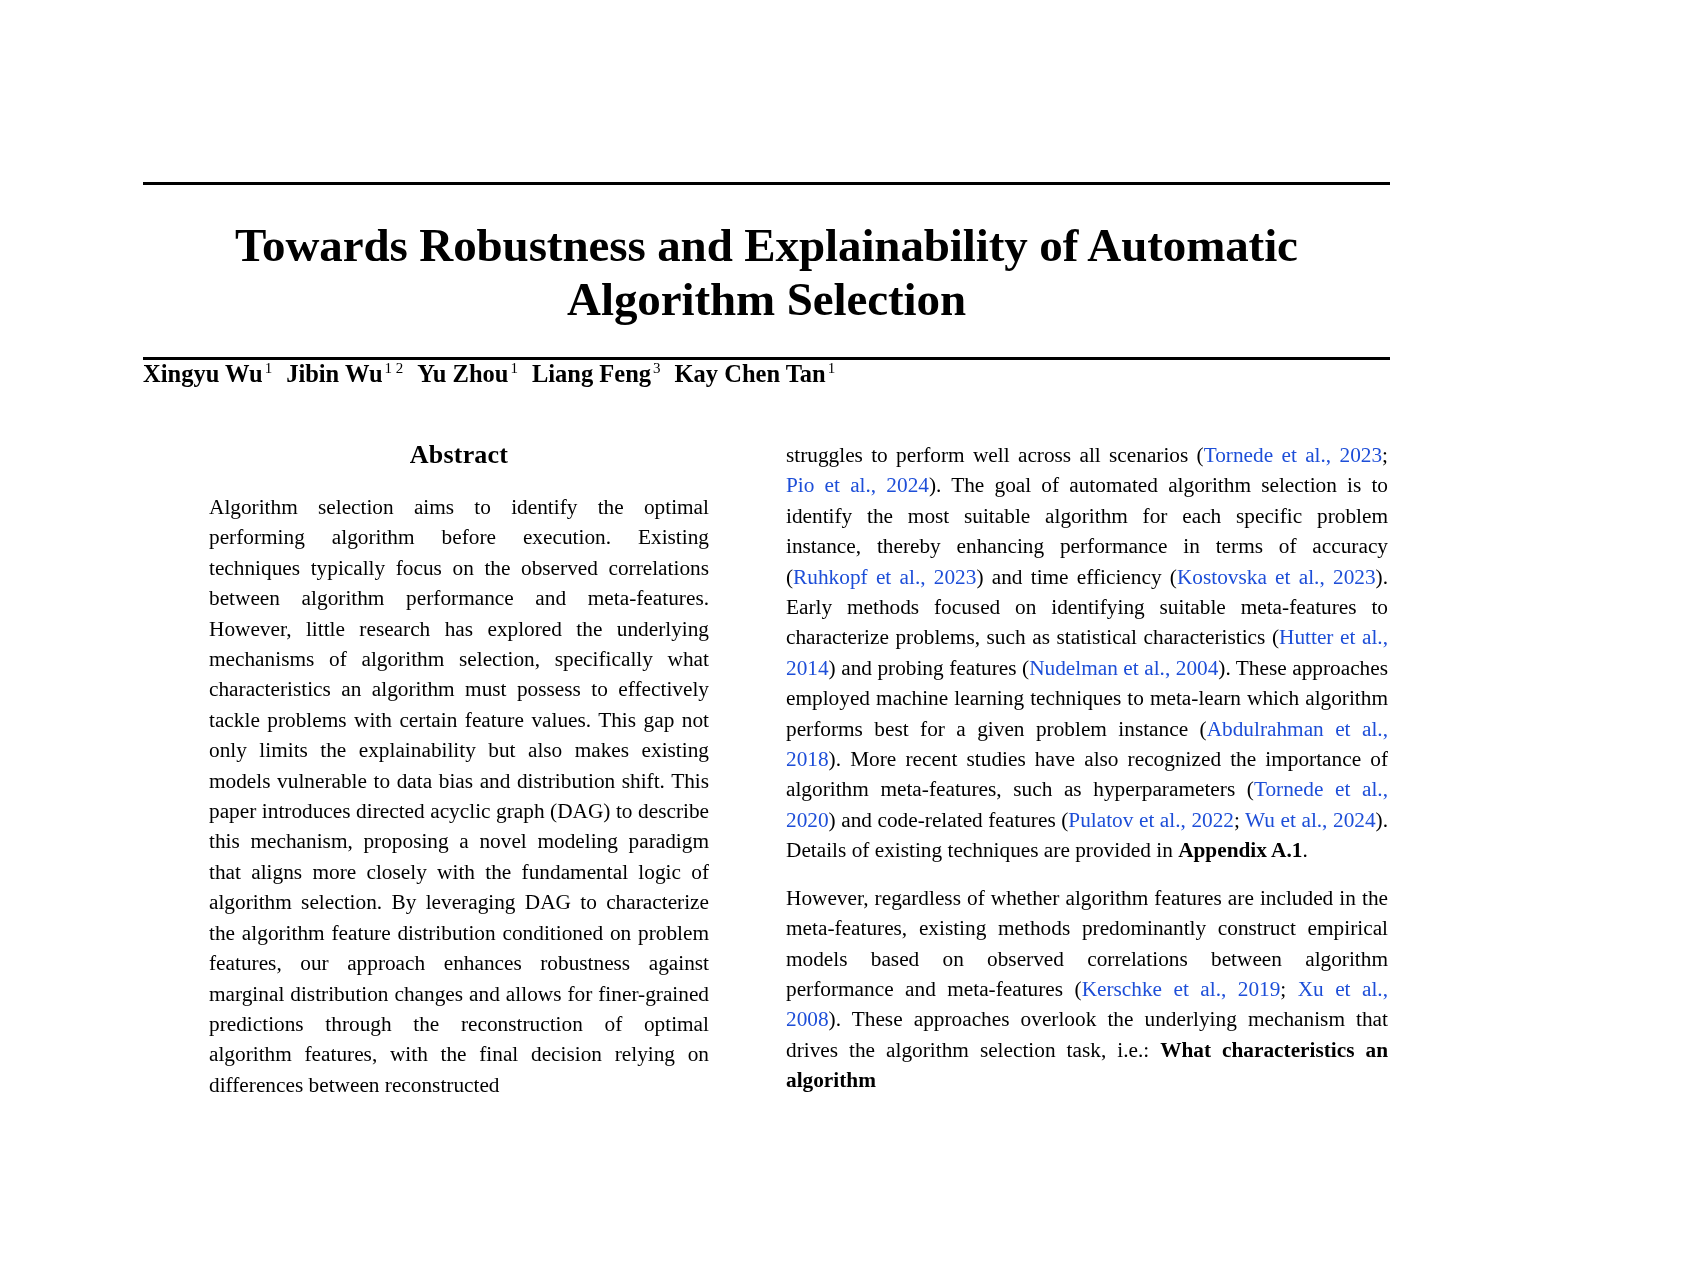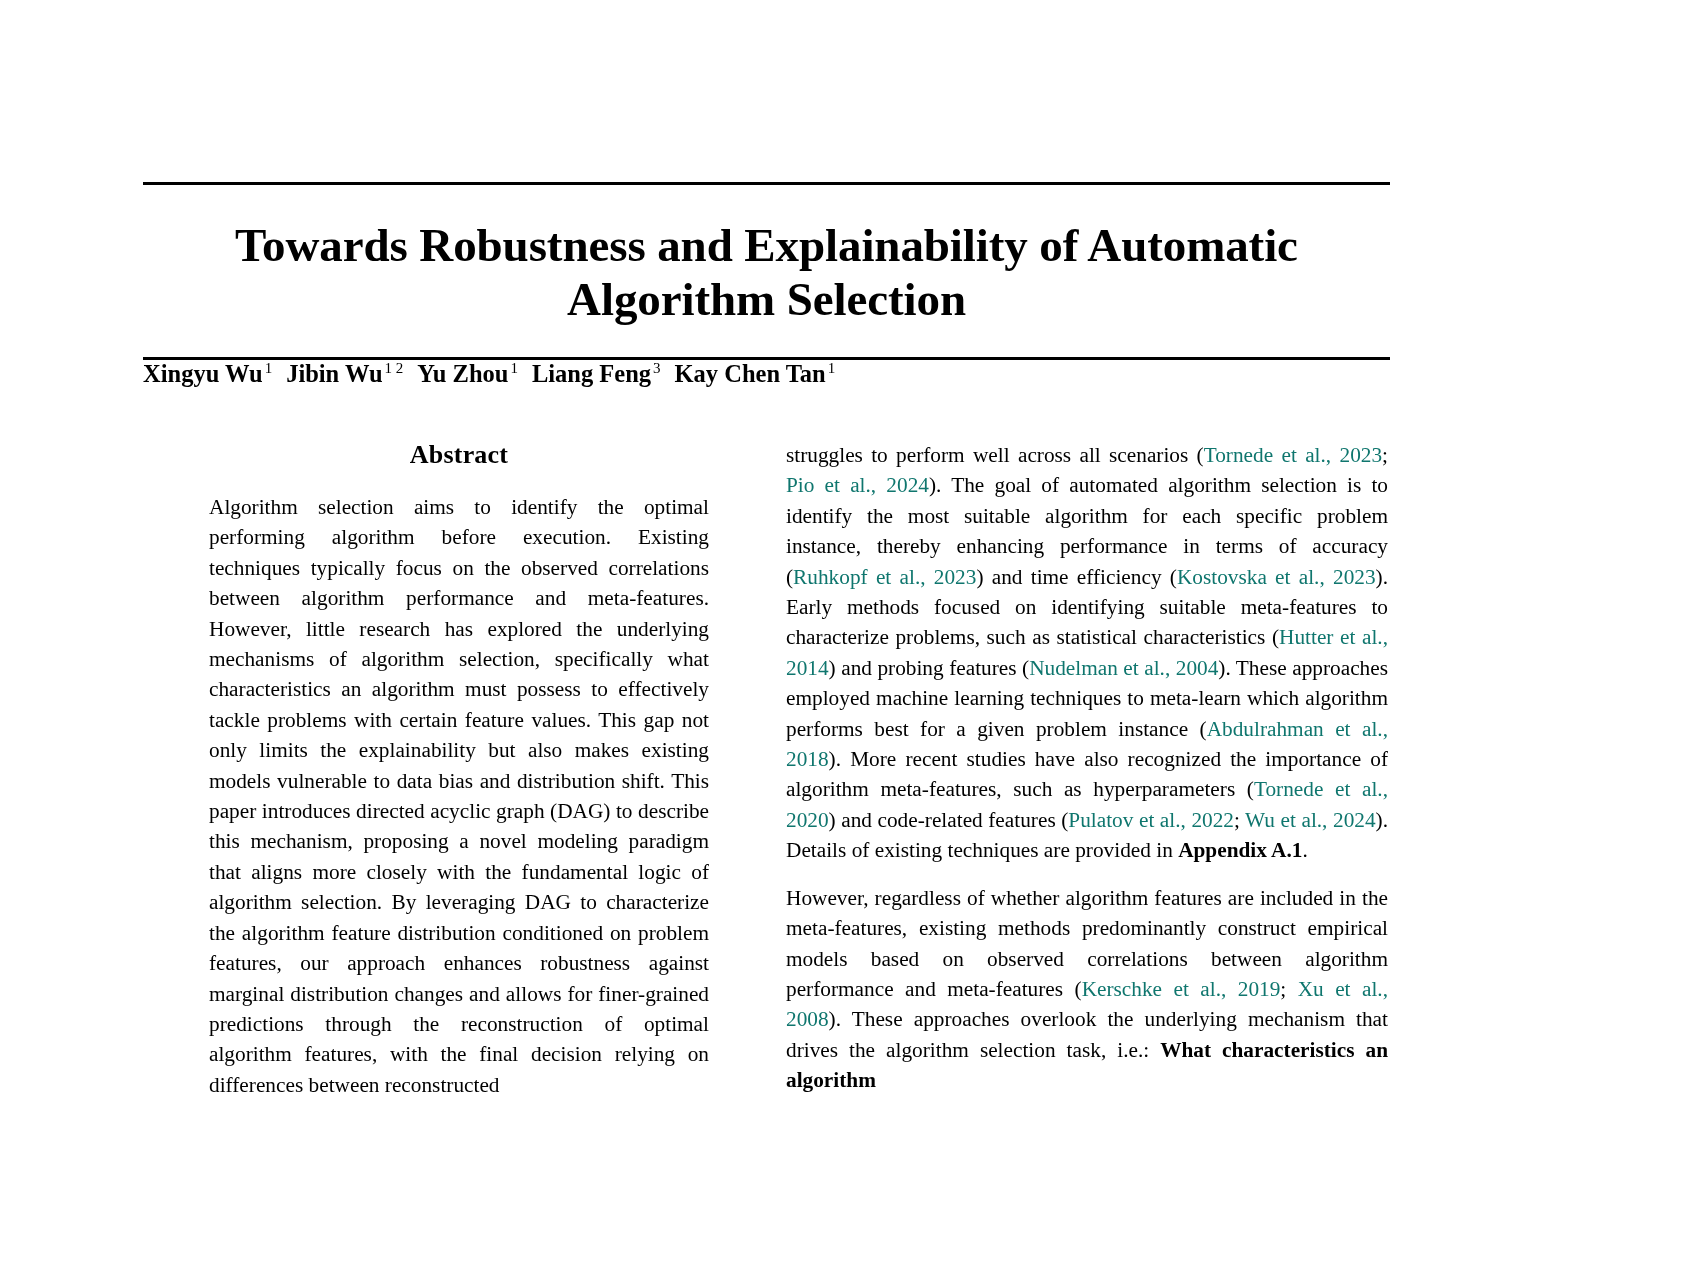--- a/index.html
+++ b/index.html
@@ -88,21 +88,21 @@
   p.body {
     margin: 0 0 17px 0;
     font-size: 21.3px;
     line-height: 30.4px;
     text-align: justify;
     text-justify: inter-word;
     hyphens: none;
   }
   p.body:last-child { margin-bottom: 0; }
   .cite {
-    color: #0f766e;
+    color: #1d4ed8;
     text-decoration: none;
   }
   .bold { font-weight: bold; }
 </style>
 </head>
 <body>
 
 <div class="page">
 
   <div class="title-block">

